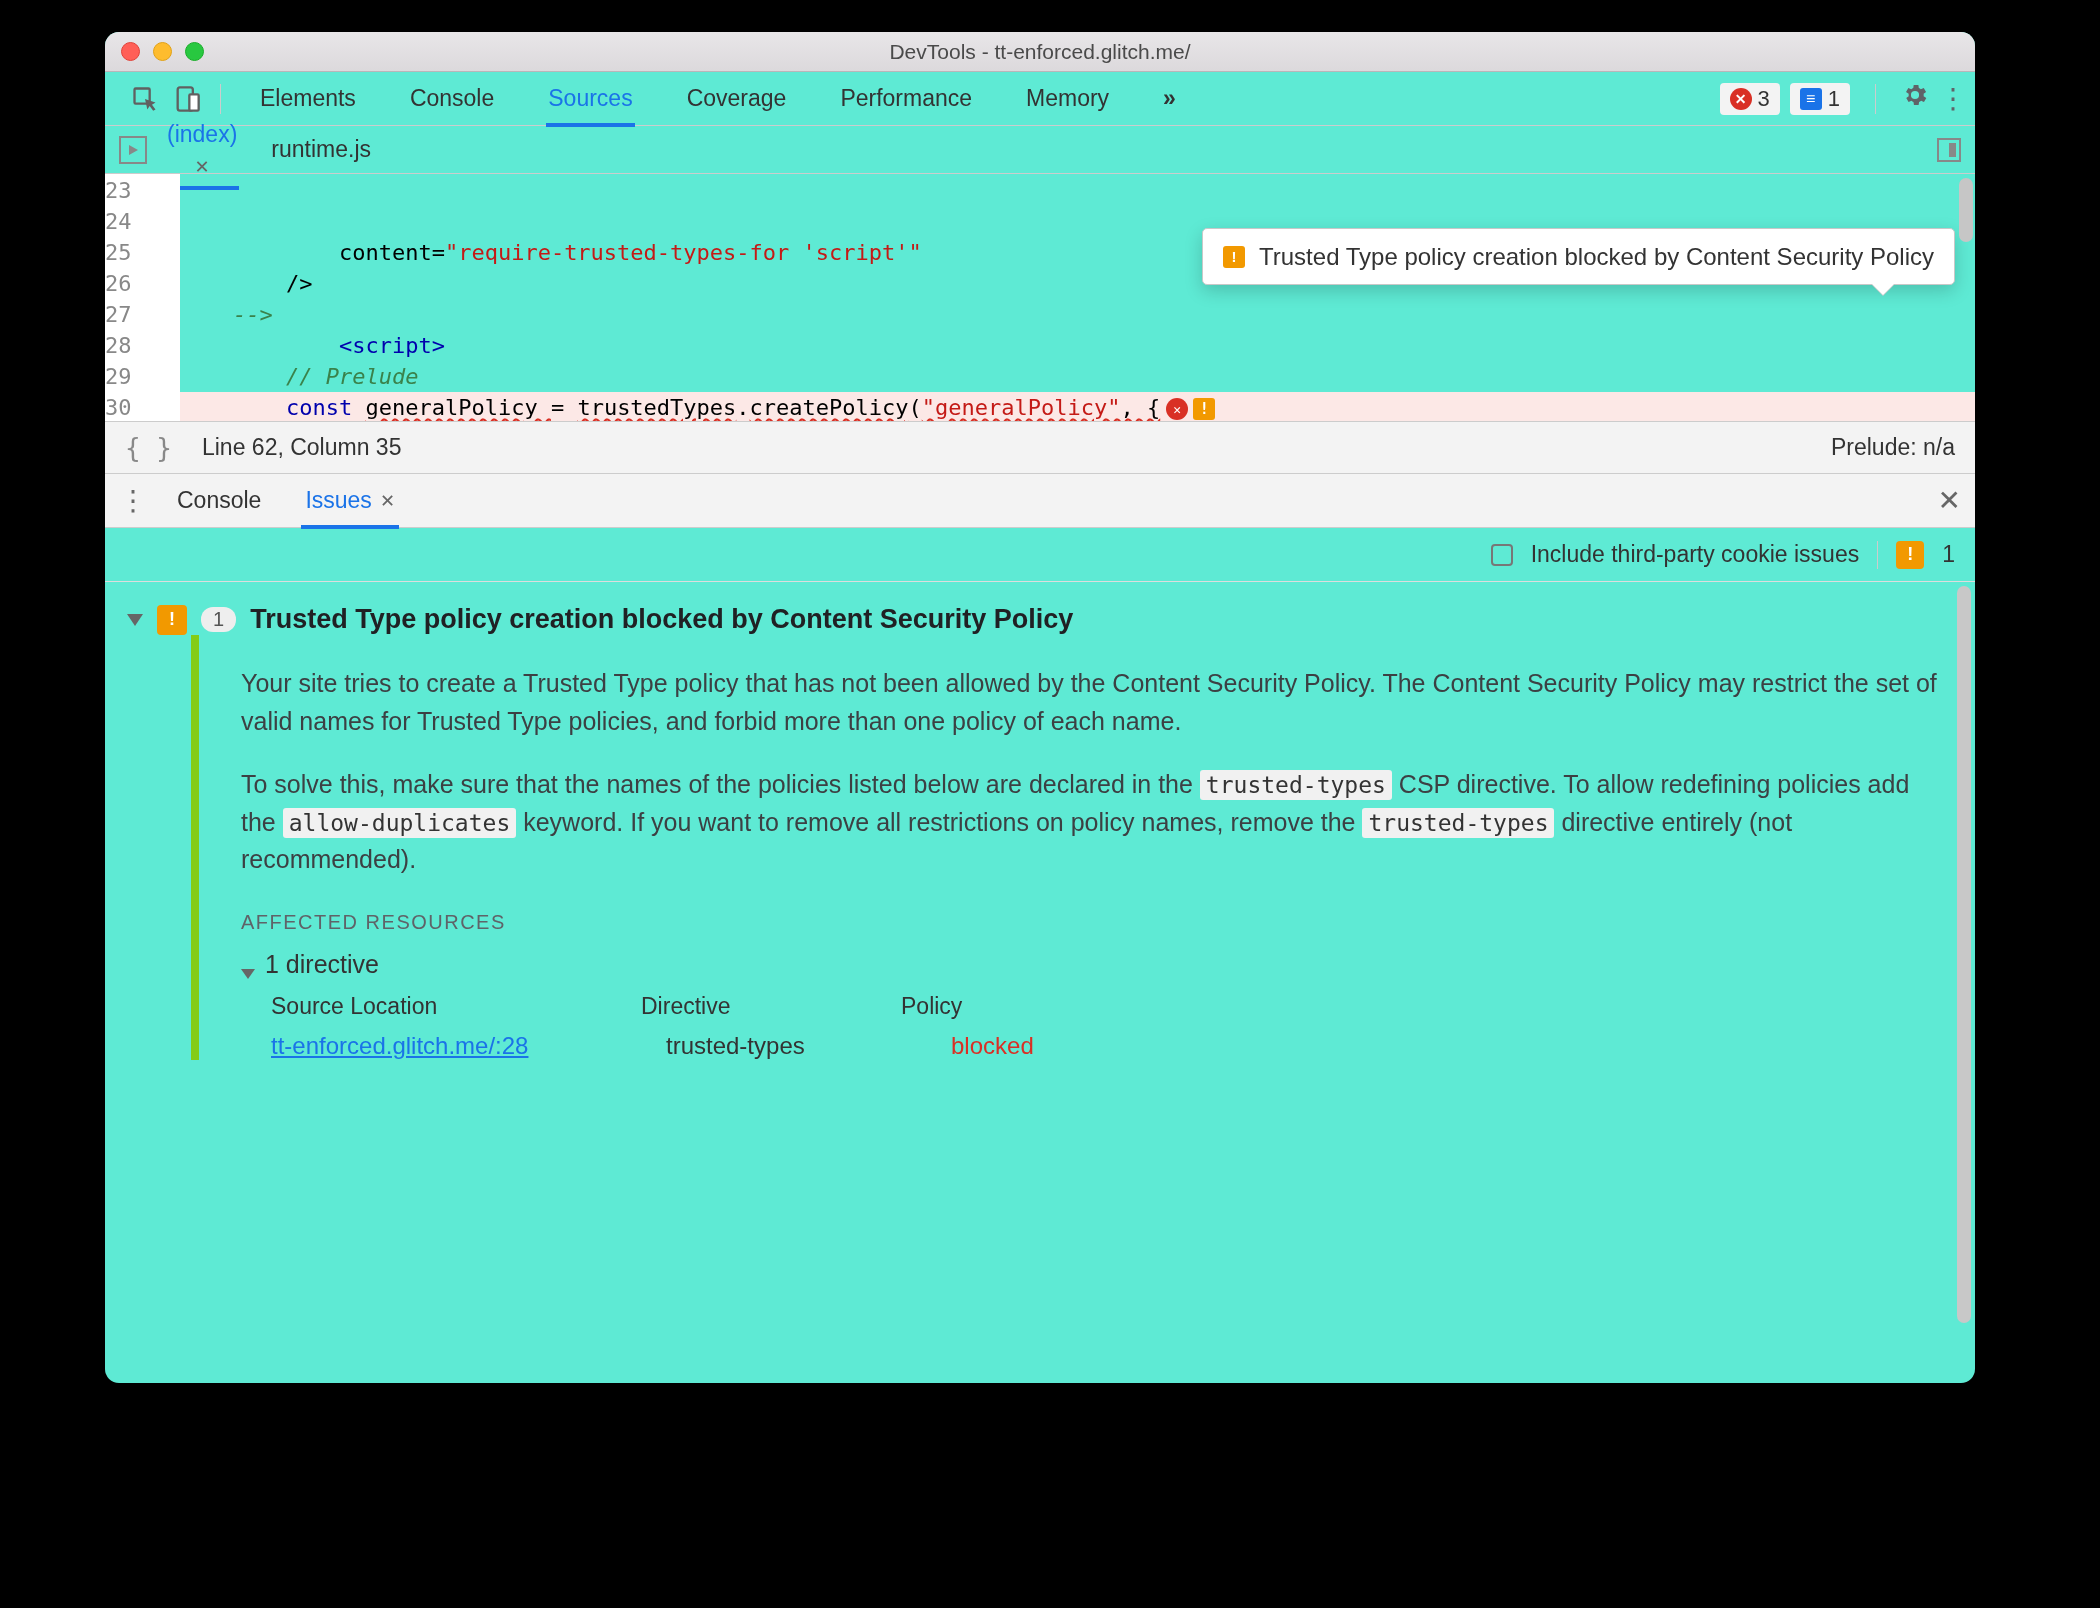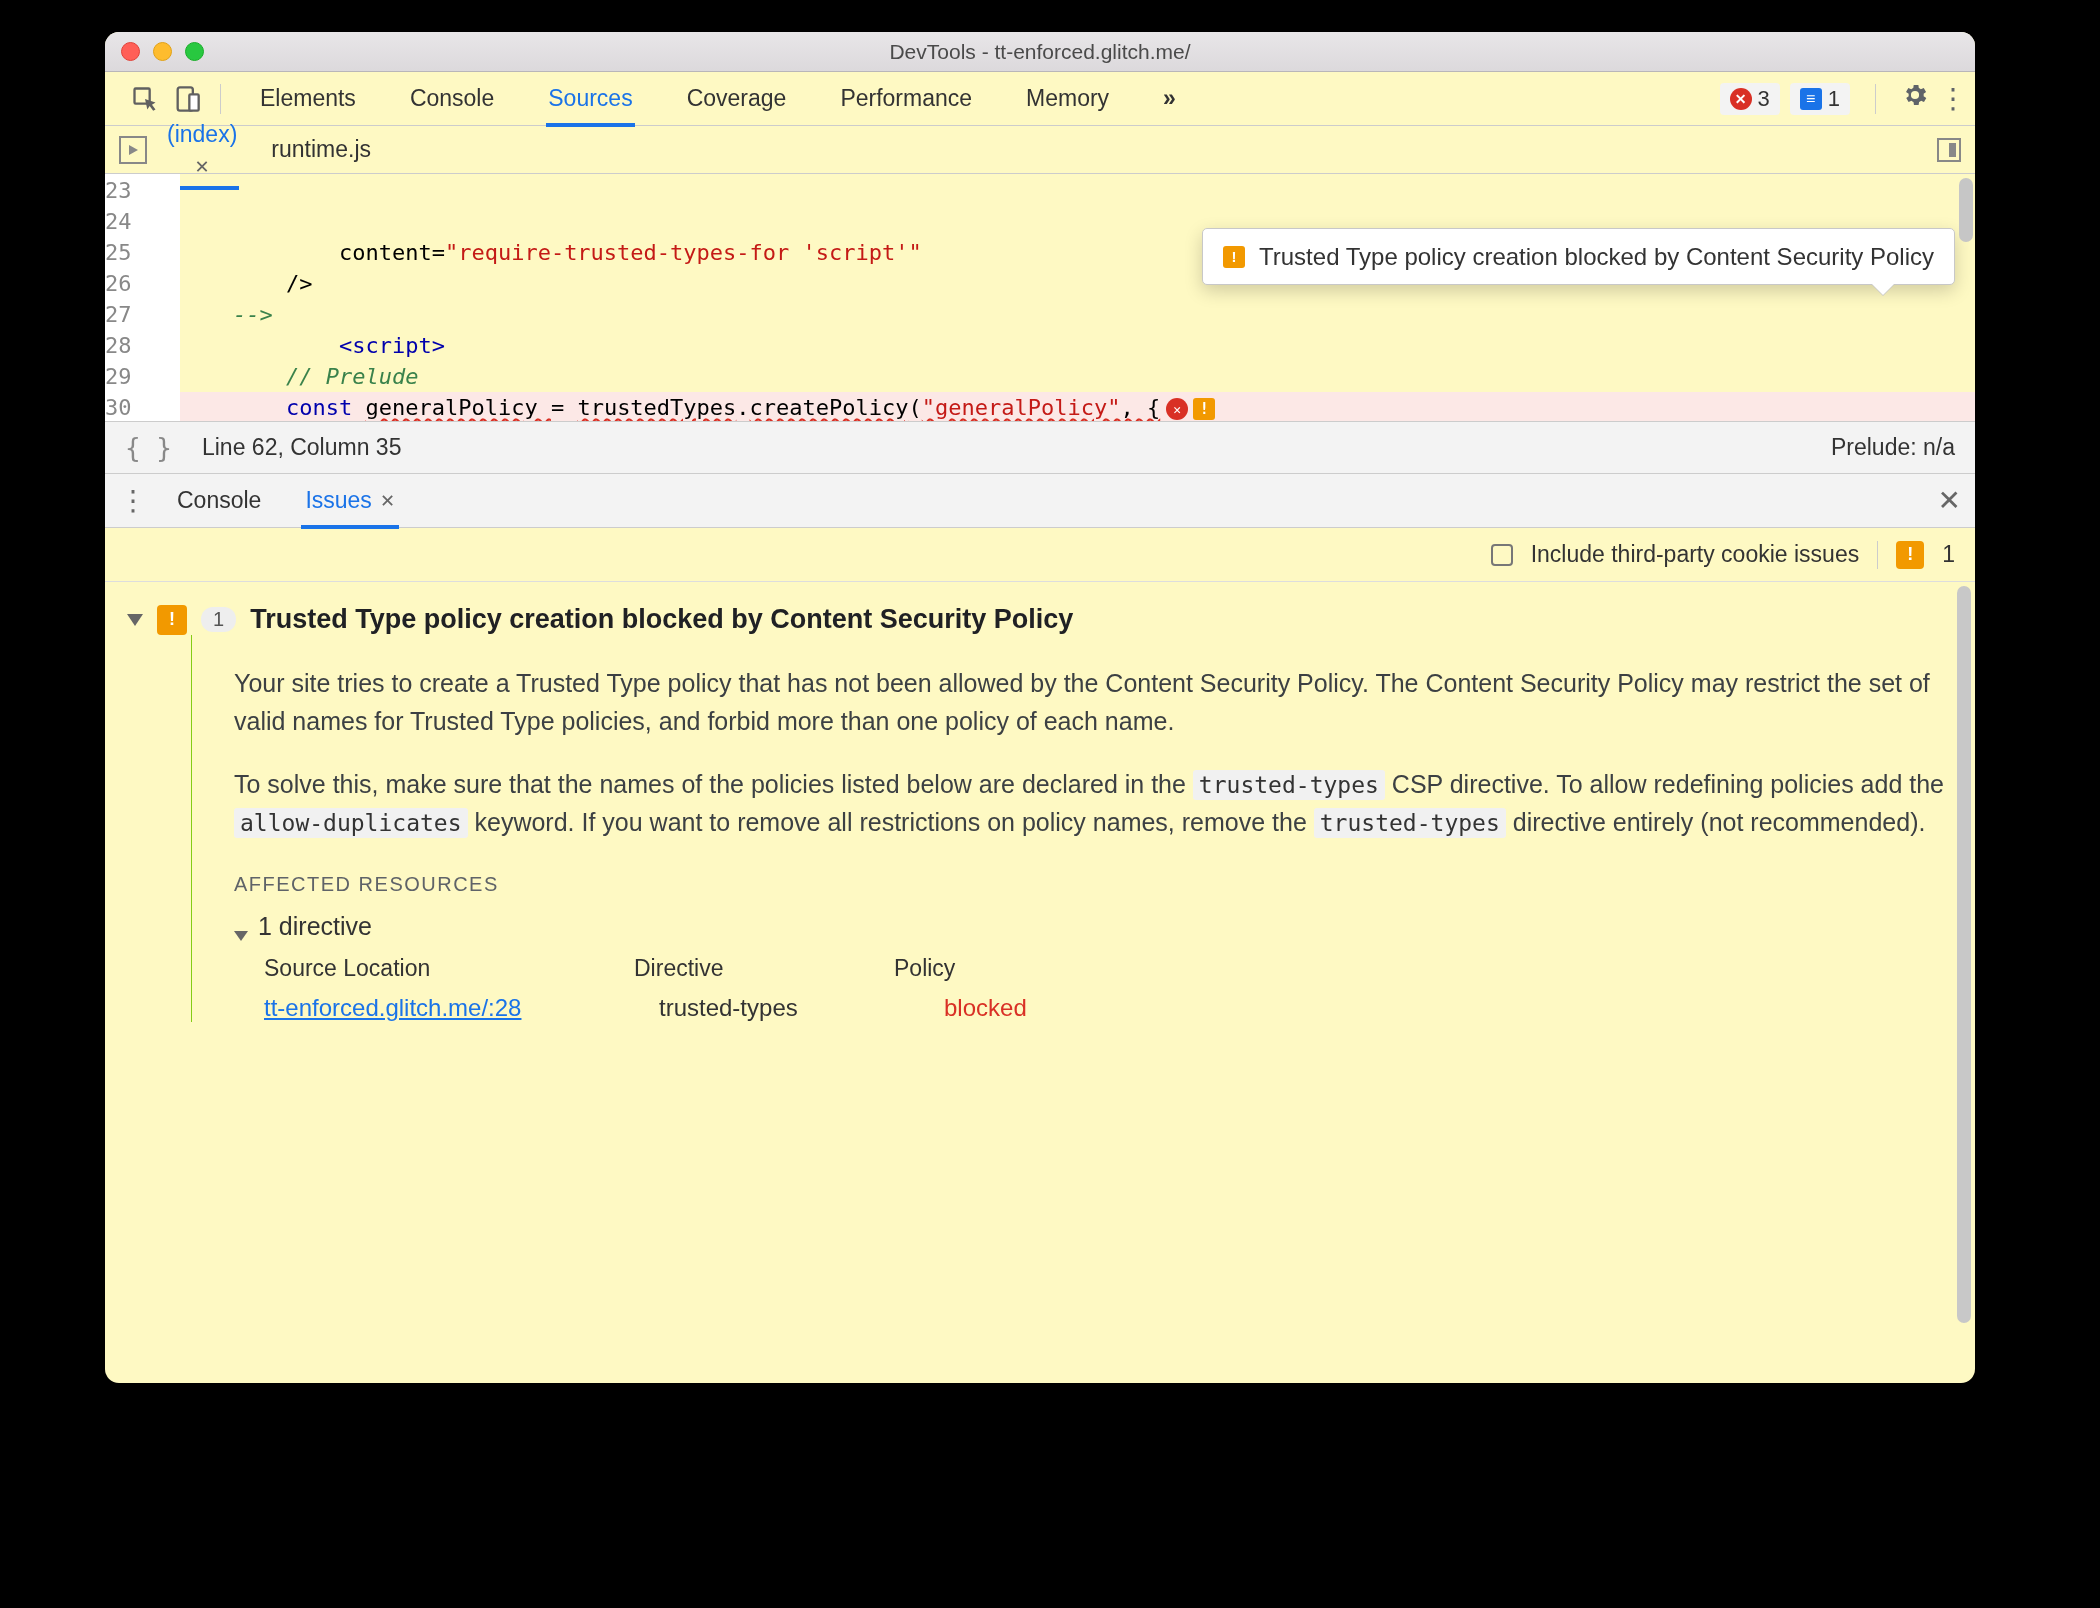--- a/index.html
+++ b/index.html
@@ -9,21 +9,21 @@
     font-size: 14px;
     color: #333;
     width: 2100px;
     height: 1608px;
     position: relative;
   }
   .window {
     position: absolute;
     left: 105px; top: 32px;
     width: 1870px; height: 1351px;
-    background: #fef9c3;
+    background: #5eead4;
     border-radius: 14px;
     box-shadow: 0 30px 80px rgba(0,0,0,0.45);
     overflow: hidden;
     display: flex;
     flex-direction: column;
   }
   .titlebar {
     height: 40px;
     background: linear-gradient(#e8e6e8, #dcd9dc);
     border-bottom: 1px solid #b9b6b9;
@@ -152,21 +152,21 @@
   .warn-badge{ width:28px; height:28px; border-radius:4px; background:#f29900; display:flex; align-items:center;justify-content:center;}
   .warn-badge::after{content:"!"; color:#fff; font-weight:bold; font-size:18px;}
 
   .issues-body{
     flex:1; overflow:hidden; position:relative; padding: 22px 28px 0 22px;
   }
   .issue-head{ display:flex; align-items:center; gap:14px;}
   .tri{ width:0; height:0; border-left:8px solid transparent; border-right:8px solid transparent; border-top:12px solid #666;}
   .count-oval{ background:#eee; border-radius:12px; padding:1px 12px; font-size:20px; color:#555;}
   .issue-title{ font-size:27px; font-weight:600; color:#202124;}
-  .issue-content{ margin-left:64px; border-left:1px solid #84cc16; padding-left:42px; padding-top:4px;}
+  .issue-content{ margin-left:64px; border-left:8px solid #84cc16; padding-left:42px; padding-top:4px;}
   .para{ font-size:25px; color:#3c4043; line-height:1.5; margin:26px 0;}
   code.inline{ font-family:Menlo,monospace; background:#f1f1f1; padding:2px 6px; border-radius:3px; font-size:23px; color:#333;}
   .sect-label{ font-size:20px; letter-spacing:1.5px; color:#5f6368; margin-top:32px;}
   .dir-head{ display:flex; align-items:flex-end; gap:10px; font-size:25px; margin-top:16px;}
   .tri2{ width:0; height:0; border-left:7px solid transparent; border-right:7px solid transparent; border-top:10px solid #666;}
   .table{ margin-top:14px; margin-left:30px;}
   .table .hdr{ display:flex; gap:60px; font-size:23px; color:#333; margin-bottom:12px;}
   .table .row{ display:flex; gap:85px; font-size:24px;}
   .col1{ width:310px;}
   .col2{ width:200px;}

